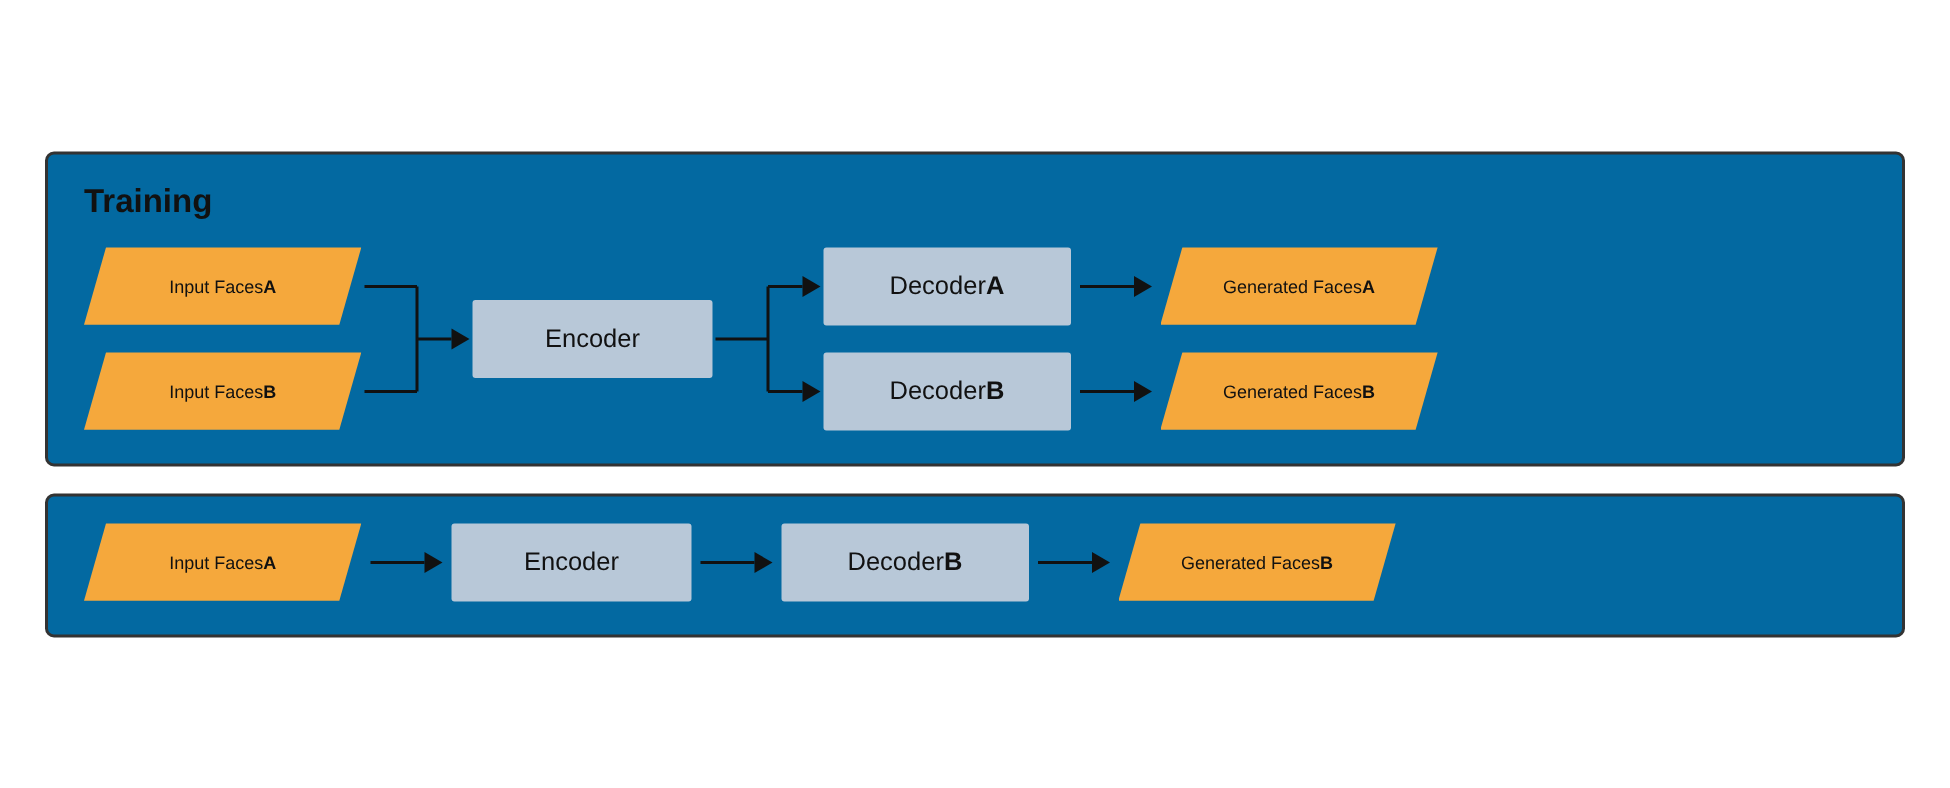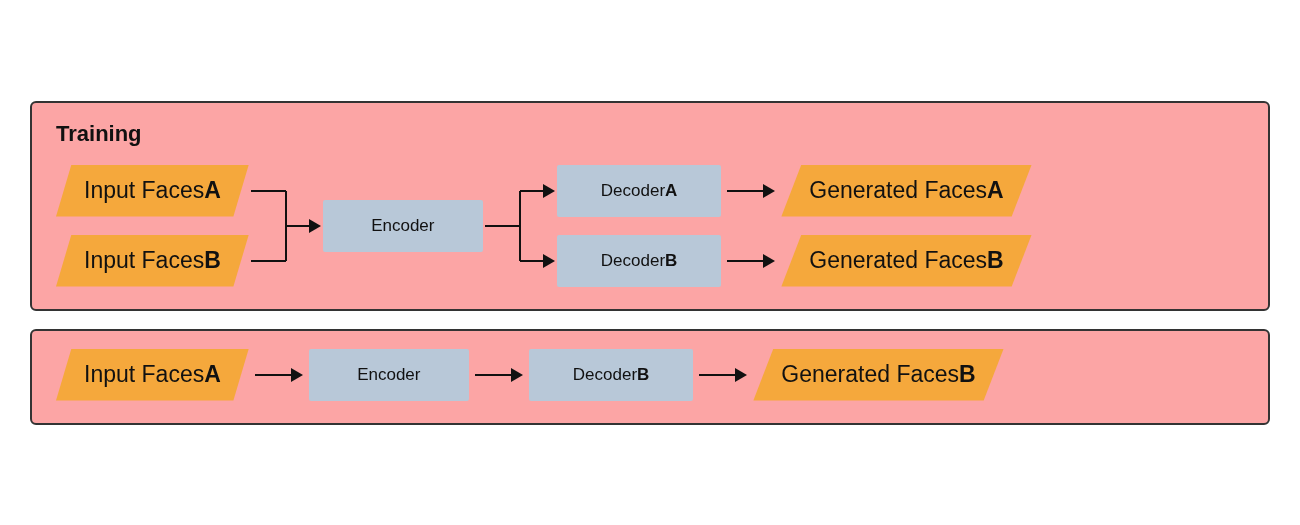--- a/index.html
+++ b/index.html
@@ -18,40 +18,40 @@
       width: 1240px;
       display: flex;
       flex-direction: column;
       gap: 18px;
     }
 
     .section-box {
       border: 2px solid #333;
       border-radius: 6px;
       padding: 18px 24px 22px 24px;
-      background: #fca5a5;
+      background: #0369a1;
     }
 
     .section-title {
       font-size: 22px;
       font-weight: bold;
       margin-bottom: 18px;
       color: #111;
     }
 
     
     .parallelogram {
       position: relative;
       background: #F5A83C;
       padding: 12px 28px;
-      font-size: 23px;
+      font-size: 12px;
       color: #111;
       display: flex;
       align-items: center;
-      justify-content: space-between;
+      justify-content: center;
       white-space: nowrap;
       clip-path: polygon(8% 0%, 100% 0%, 92% 100%, 0% 100%);
       min-width: 185px;
       height: 52px;
     }
 
     .parallelogram span {
       font-weight: normal;
     }
     .parallelogram strong {

